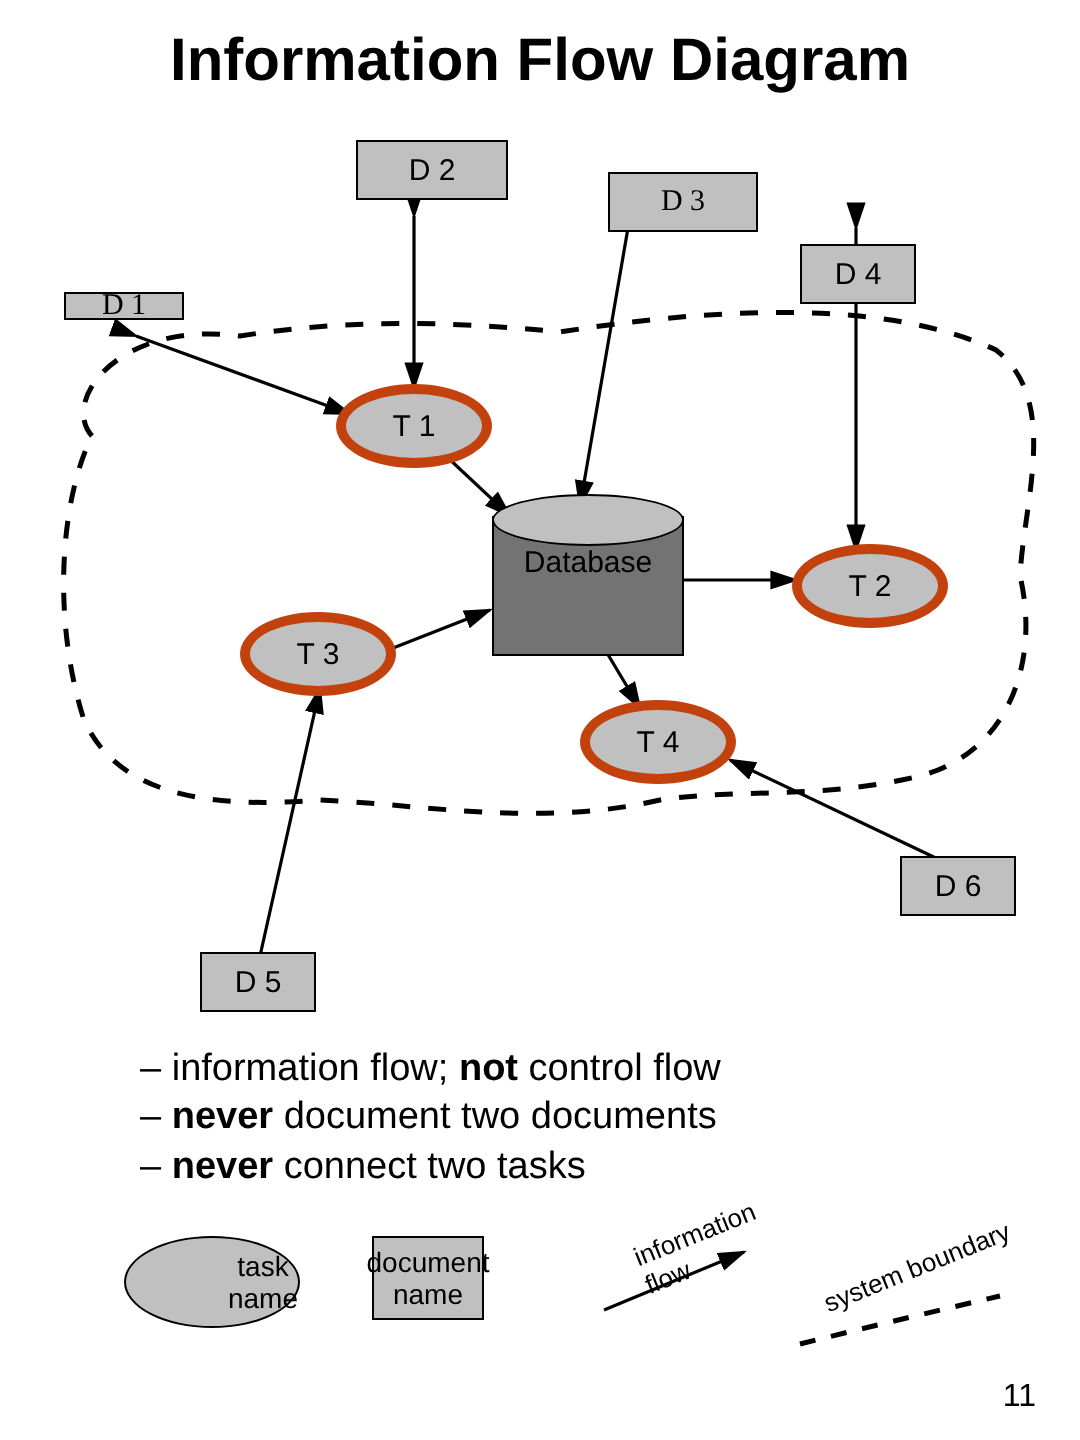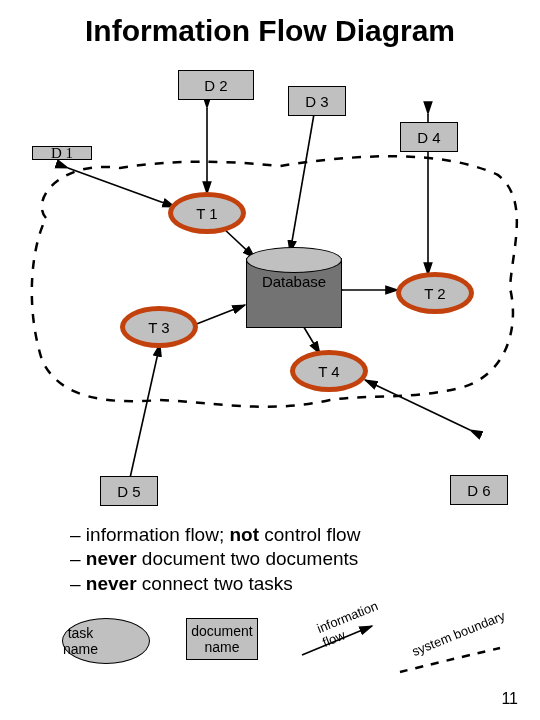--- a/index.html
+++ b/index.html
@@ -74,27 +74,27 @@
     font-size: 19px;
     line-height: 1.28;
   }
   .legend-task {
     position: absolute;
     left: 62px; top: 618px;
     width: 88px; height: 46px;
     background: #c0c0c0;
     border: 1px solid #000;
     border-radius: 50%;
-    display: flex; align-items: center; justify-content: flex-start;
+    display: flex; align-items: center; justify-content: flex-end;
     font-size: 14px; text-align: center;
   }
   .legend-doc {
     position: absolute;
     left: 186px; top: 618px;
-    width: 72px; height: 42px;
+    width: 56px; height: 42px;
     background: #c0c0c0;
     border: 1px solid #000;
     display: flex; align-items: center; justify-content: center;
     font-size: 14px; text-align: center;
   }
   .legend-flow-label {
     position: absolute;
     left: 318px; top: 609px;
     font-size: 13px;
     transform: rotate(-22deg);
@@ -164,24 +164,24 @@
 
     <line x1="470" y1="430" x2="365" y2="380" stroke="#000" stroke-width="1.6" marker-start="url(#ah)" marker-end="url(#ah)"></line>
 
     <line x1="302" y1="655" x2="372" y2="626" stroke="#000" stroke-width="1.6" marker-end="url(#ah)"></line>
 
     <path d="M 400 672 Q 440 662 500 648" fill="none" stroke="#000" stroke-width="2.5" stroke-dasharray="8 8"></path>
   </svg>
 
   <div class="docbox" style="left:32px; top:146px; width:60px; height:14px;font-family:Liberation Serif, serif;">D 1</div>
   <div class="docbox" style="left:178px; top:70px; width:76px; height:30px;">D 2</div>
-  <div class="docbox" style="left:288px; top:86px; width:58px; height:30px;">D 3</div>
+  <div class="docbox" style="left:304px; top:86px; width:75px; height:30px;font-family:Liberation Serif, serif;">D 3</div>
   <div class="docbox" style="left:400px; top:86px; width:58px; height:30px;margin-top:36px;">D 4</div>
   <div class="docbox" style="left:100px; top:476px; width:58px; height:30px;">D 5</div>
-  <div class="docbox" style="left:450px; top:428px; width:58px; height:30px;margin-top:47px;">D 6</div>
+  <div class="docbox" style="left:450px; top:428px; width:58px; height:30px;">D 6</div>
 
   <div class="task" style="left:168px; top:192px; width:78px; height:42px;">T 1</div>
   <div class="task" style="left:396px; top:272px; width:78px; height:42px;">T 2</div>
   <div class="task" style="left:120px; top:306px; width:78px; height:42px;">T 3</div>
   <div class="task" style="left:290px; top:350px; width:78px; height:42px;">T 4</div>
 
   <div class="db" style="left:246px; top:258px;">
     <div class="db-label">Database</div>
   </div>
 

